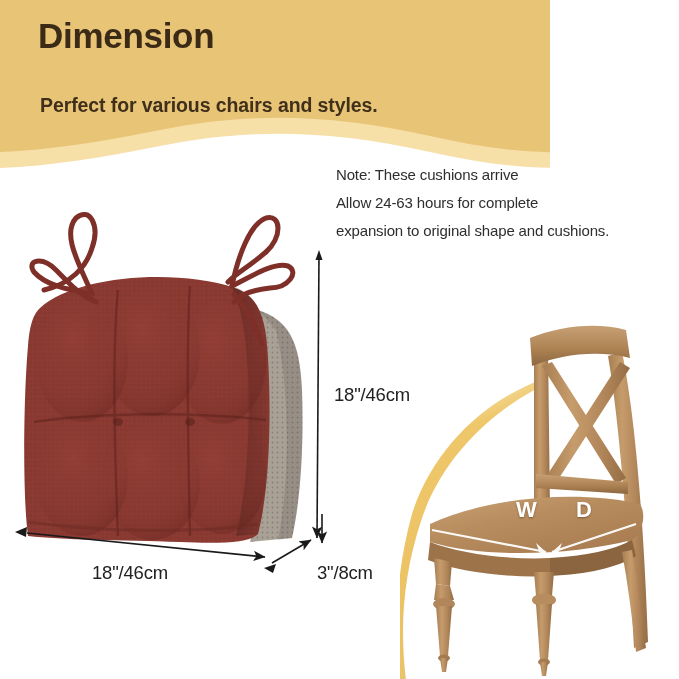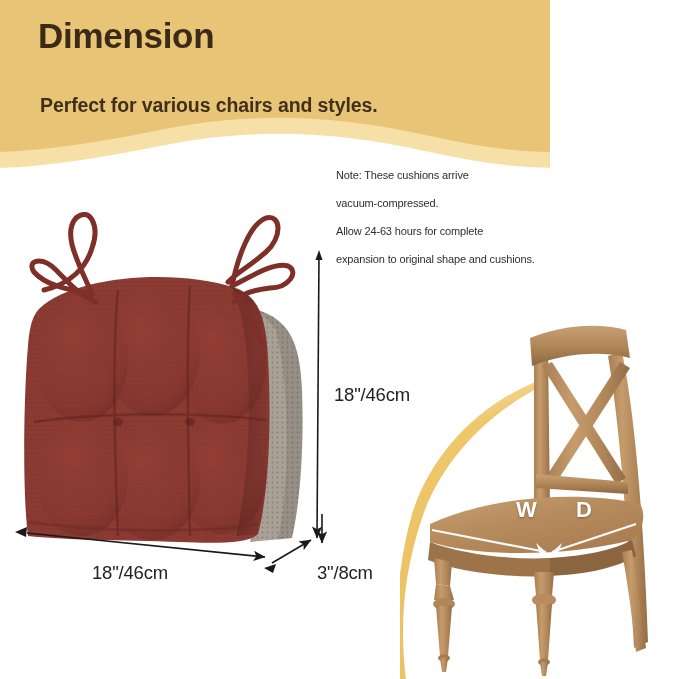--- a/index.html
+++ b/index.html
@@ -41,21 +41,21 @@
     letter-spacing: -0.1px;
     white-space: nowrap;
     margin-top: 32px;
   }
 
   
   #note-block {
     position: absolute;
     left: 336px; top: 161px;
     width: 330px;
-    font-size: 11px;
+    font-size: 15px;
     line-height: 28px;
     color: #2e2e2e;
     letter-spacing: -0.15px;
   }
   #note-block .note-line { white-space: nowrap; }
 
   
   #cushion-figure {
     position: absolute;
     left: 0px; top: 190px;
@@ -109,21 +109,20 @@
                C600,163 520,156 430,136
                C330,114 250,112 160,130
                C100,142 50,150 0,152 Z"></path>
     </svg>
     <div id="header-title">Dimension</div>
     <div id="header-subtitle">Perfect for various chairs and styles.</div>
   </div>
 
   <div id="note-block">
     <div class="note-line">Note: These cushions arrive</div>
-    <div class="note-line">vacuum-compressed.</div>
     <div class="note-line">Allow 24-63 hours for complete</div>
     <div class="note-line">expansion to original shape and cushions.</div>
   </div>
 
   <div id="cushion-figure">
     <svg id="cushion-svg" width="440" height="400" viewBox="0 0 440 400">
       <defs>
 
         <pattern id="weave" width="9" height="9" patternUnits="userSpaceOnUse">
           <rect width="9" height="9" fill="#8B3A32"></rect>

